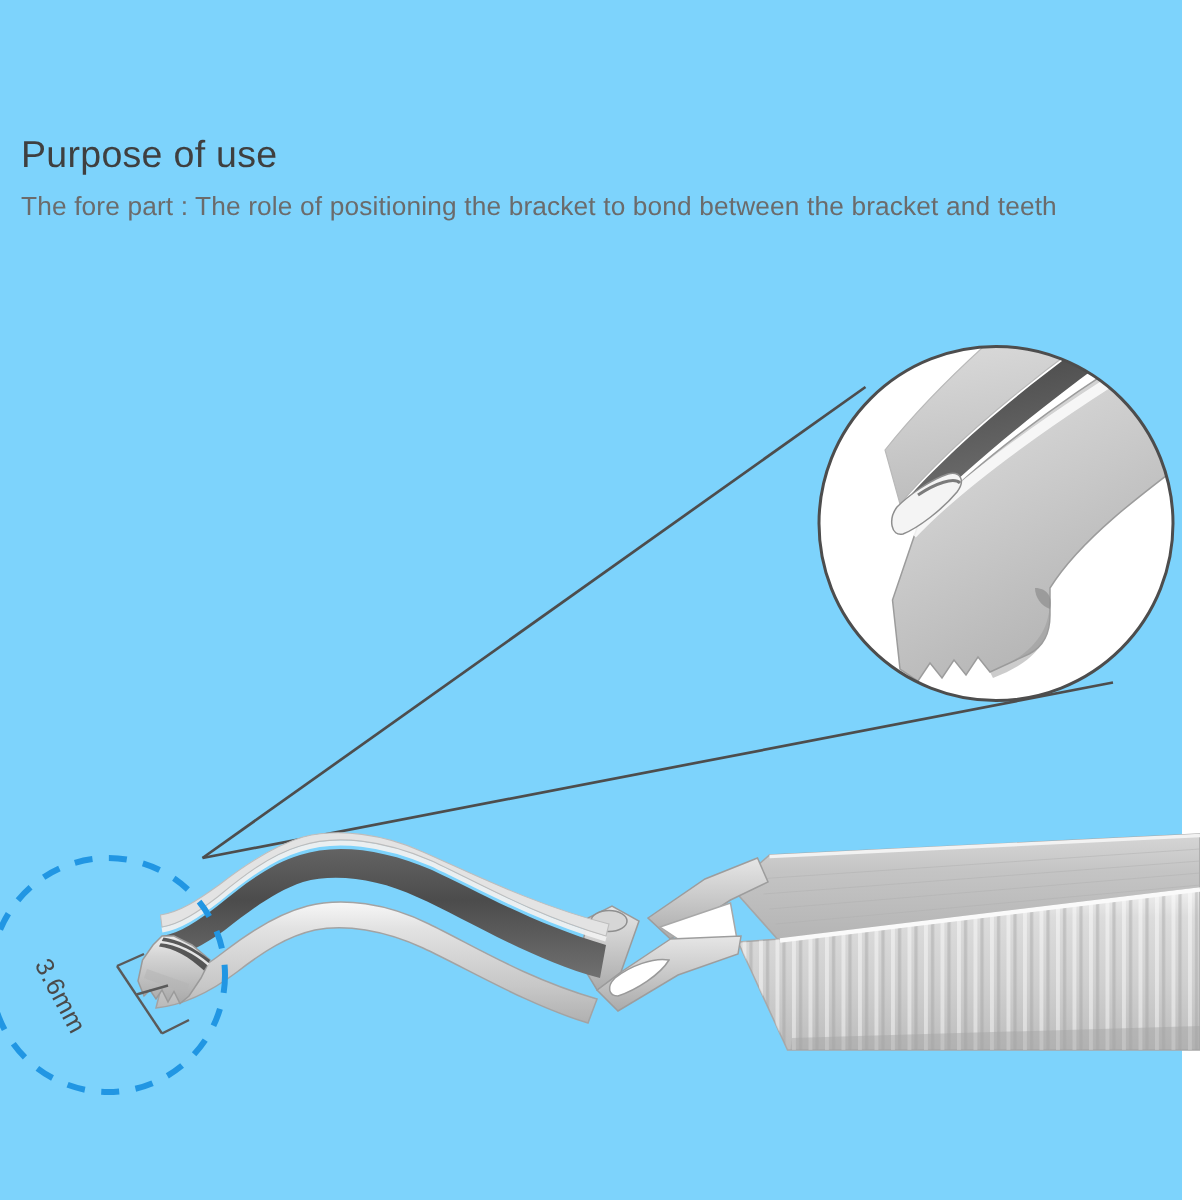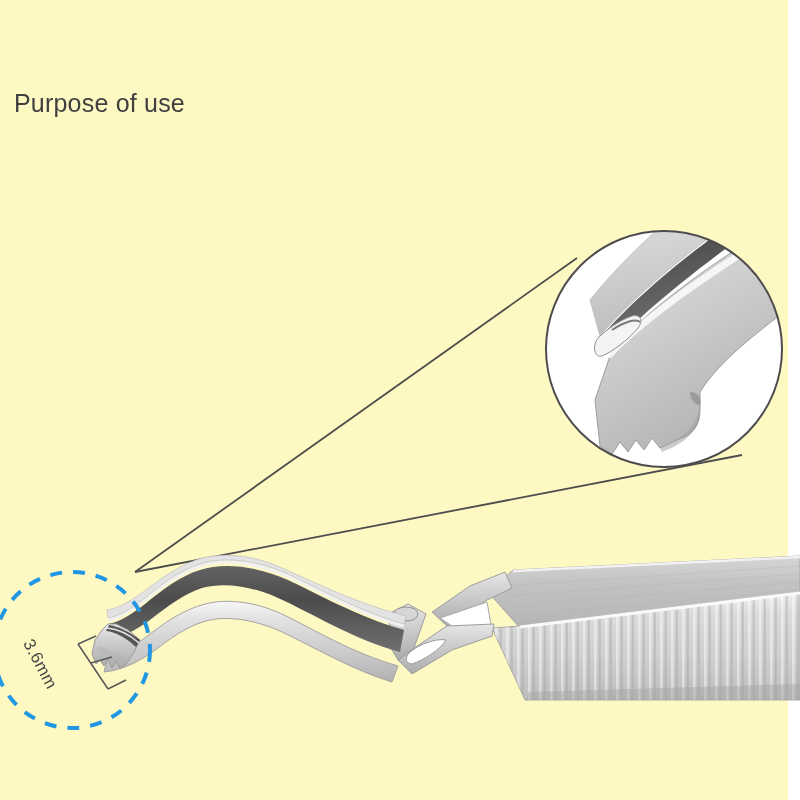--- a/index.html
+++ b/index.html
@@ -11,21 +11,21 @@
     width: 800px;
     height: 800px;
     overflow: hidden;
     font-family: "Liberation Sans", sans-serif;
     position: relative;
   }
   #stage {
     position: relative;
     width: 788px;
     height: 800px;
-    background: #fef9c3;
+    background: #7dd3fc;
   }
   .title {
     position: absolute;
     left: 14px;
     top: 89px;
     font-size: 25px;
     line-height: 28px;
     color: #3f3f3f;
     font-weight: 400;
     letter-spacing: 0.2px;
@@ -61,20 +61,21 @@
     letter-spacing: 0.3px;
   }
 </style>
 </head>
 <body>
 
 <div id="stage">
 
   <div class="title">Purpose of use</div>
 
+  <div class="subtitle">The fore part : The role of positioning the bracket to bond between the bracket and teeth</div>
 
   <svg id="art" viewBox="0 0 800 800">
     <defs>
 
       <linearGradient id="gTopFace" x1="0" y1="0" x2="0" y2="1">
         <parameter name="stops"></parameter>
         <stop offset="0%" stop-color="#d6d6d6"></stop>
         <stop offset="35%" stop-color="#c4c4c4"></stop>
         <stop offset="100%" stop-color="#b4b4b4"></stop>
       </linearGradient>

